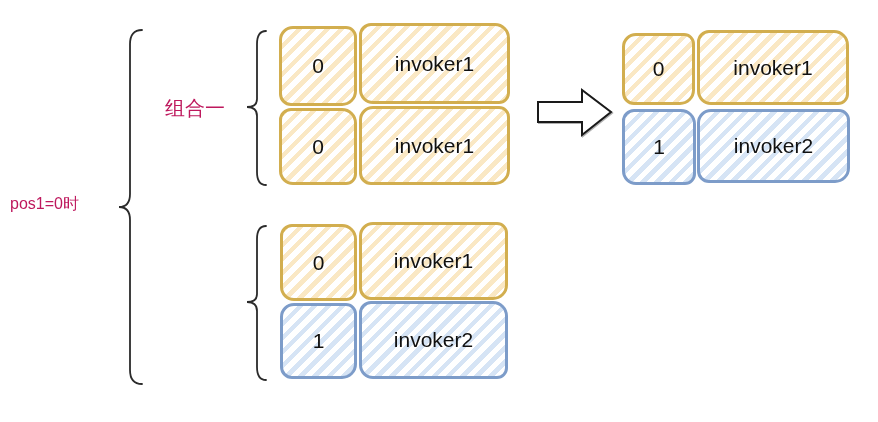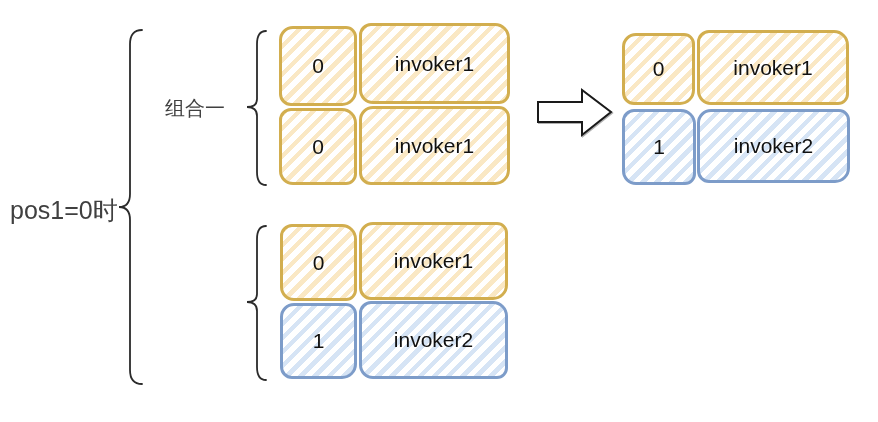--- a/index.html
+++ b/index.html
@@ -1,37 +1,37 @@
 <!DOCTYPE html>
 <html><head>
 <meta charset="utf-8">
 <style>
   html,body{margin:0;padding:0;background:#ffffff;}
   .canvas{position:relative;width:878px;height:422px;background:#ffffff;
           font-family:"Liberation Sans","DejaVu Sans",sans-serif;color:#111;overflow:hidden;}
-  .label{position:absolute;font-size:20px;white-space:nowrap;color:#404040;}
+  .label{position:absolute;font-size:20px;white-space:nowrap;color:#be185d;}
   .box{position:absolute;display:flex;align-items:center;justify-content:center;
        font-size:21px;color:#111;box-sizing:border-box;}
   .box.yellow{border:3px solid #D2AE4F;
        background:repeating-linear-gradient(135deg,#FAE8C4 0px,#FAE8C4 4.5px,#ffffff 4.5px,#ffffff 10px);}
   .box.blue{border:3px solid #7D9CC9;
        background:repeating-linear-gradient(135deg,#D6E4F5 0px,#D6E4F5 4.5px,#ffffff 4.5px,#ffffff 10px);}
   .rA{border-radius:14px 11px 15px 12px;}
   .rB{border-radius:12px 15px 11px 14px;}
   svg.brace, svg.arrow{position:absolute;overflow:visible;}
   .brace path{fill:none;stroke:#2b2b2b;stroke-width:1.8;stroke-linecap:round;}
   .arrow polygon{fill:#ffffff;stroke:#1a1a1a;stroke-width:2;stroke-linejoin:miter;}
   .arrow{filter:drop-shadow(1.5px 1.5px 0 rgba(110,110,110,0.55));}
 </style>
 </head>
 <body>
 
 <div class="canvas">
 
-  <div class="label" style="left:10px;top:194px;font-size:25px;">pos1=0时</div>
+  <div class="label" style="left:10px;top:194px;font-size:16px;">pos1=0时</div>
   <svg class="brace" style="left:116px;top:28px;" width="28" height="358" viewBox="0 0 28 358">
     <path d="M26,2 Q14,2 14,16 L14,166 Q14,179 3,179 Q14,179 14,192 L14,342 Q14,356 26,356"></path>
   </svg>
 
   <div class="label" style="left:165px;top:95px;">组合一</div>
   <svg class="brace" style="left:244px;top:29px;" width="24" height="158" viewBox="0 0 24 158">
     <path d="M22,2 Q13,2 13,15 L13,70 Q13,78 3,78 Q13,78 13,87 L13,143 Q13,156 22,156"></path>
   </svg>
 
   <div class="box yellow rA" style="left:279px;top:26px;width:78px;height:80px;">0</div>

